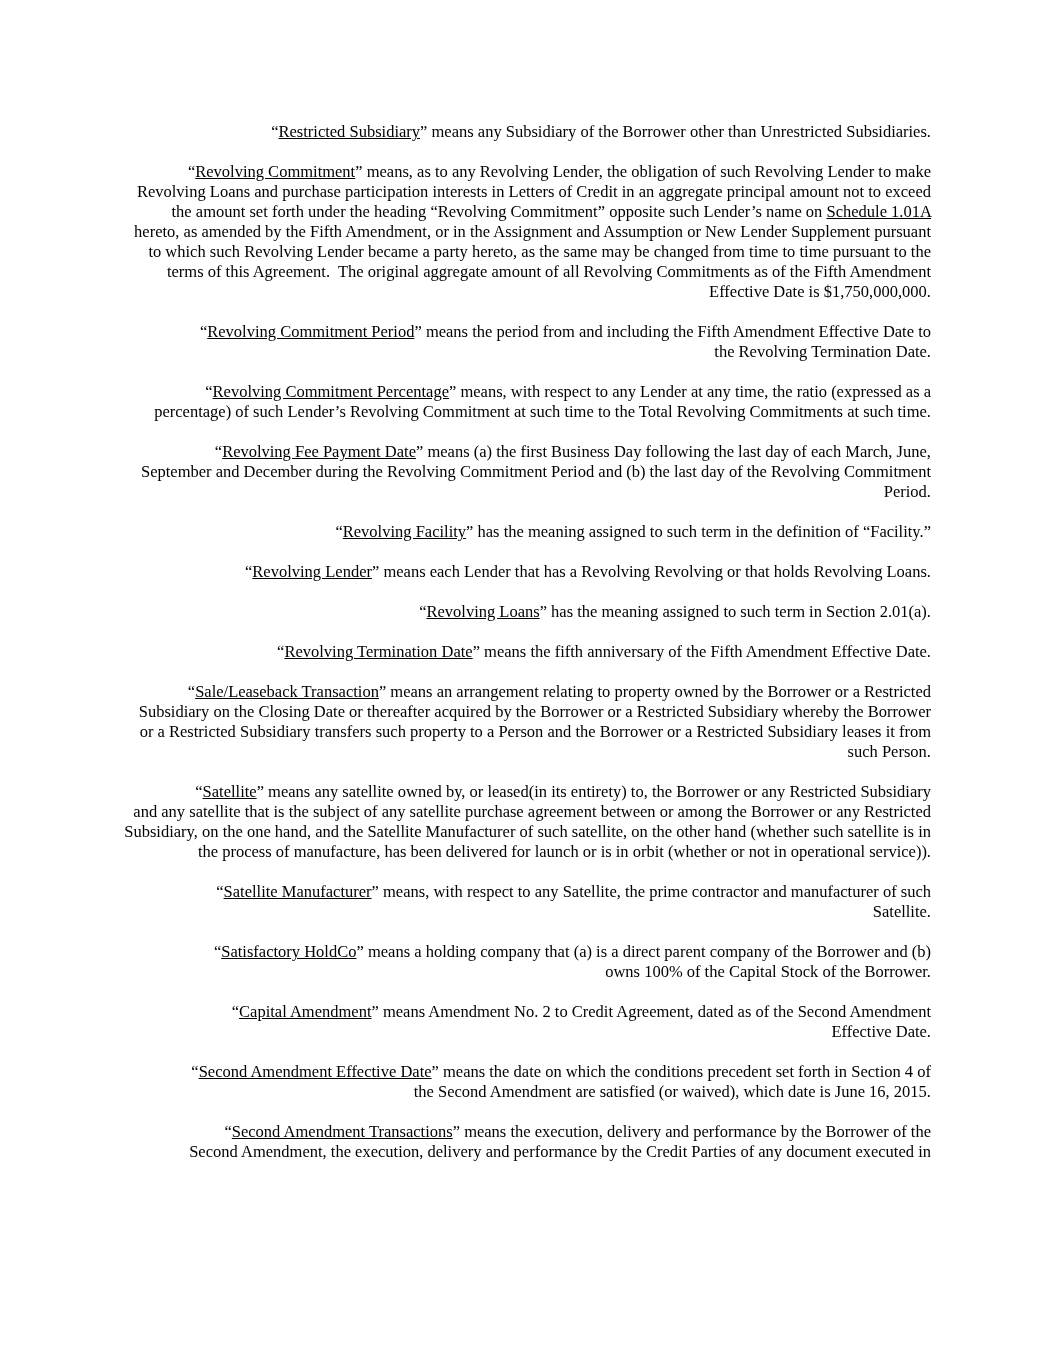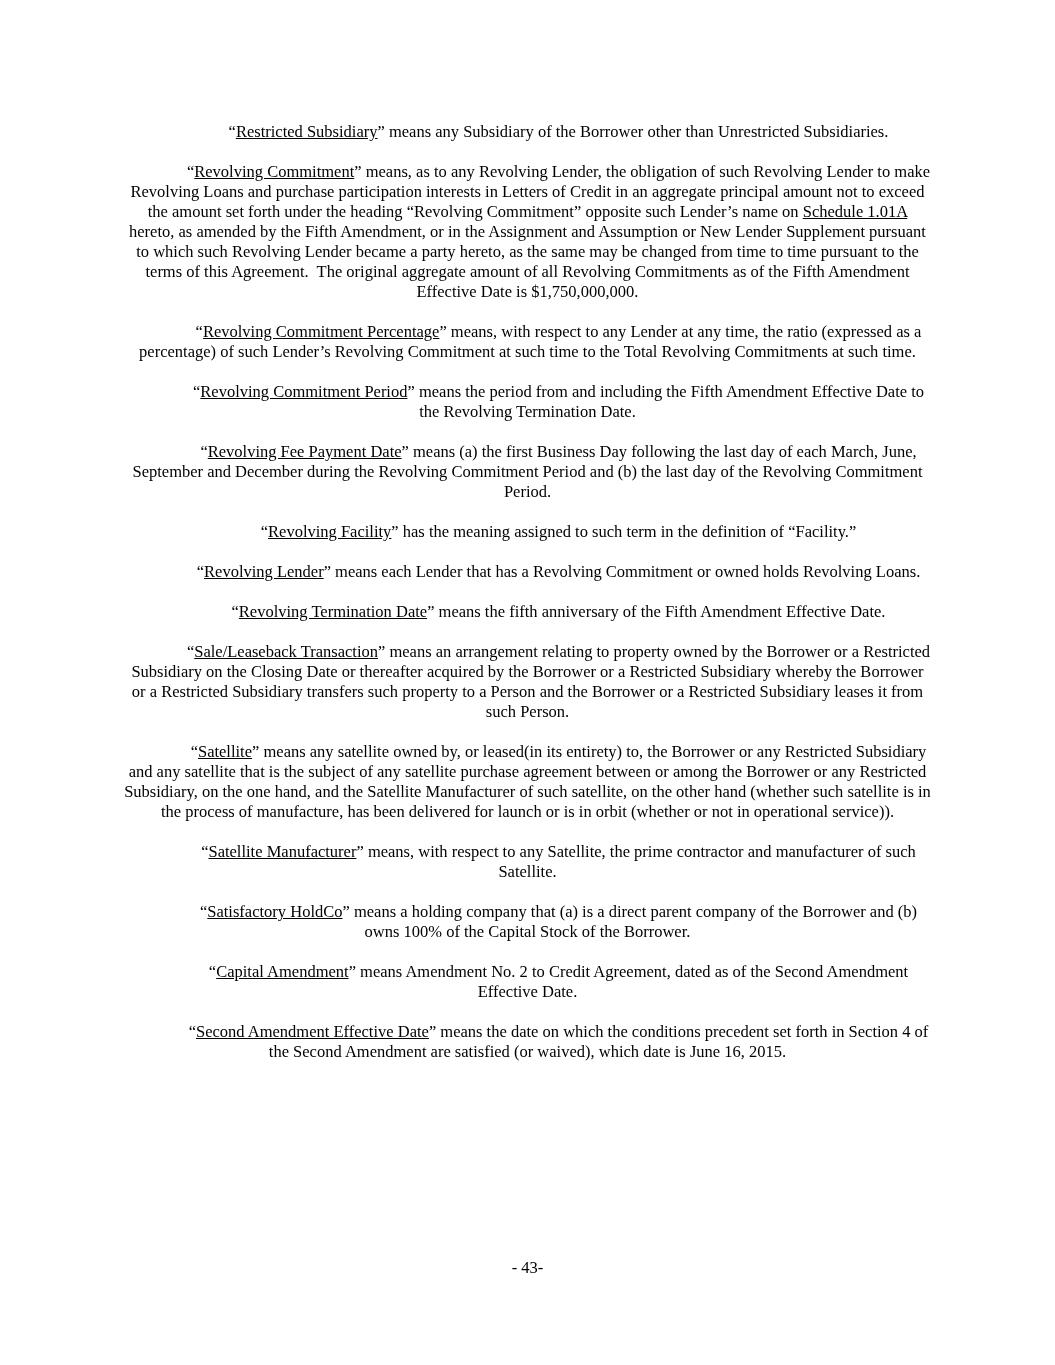--- a/index.html
+++ b/index.html
@@ -21,47 +21,48 @@
   .doc-body {
     position: absolute;
     top: 122px;
     left: 124px;
     width: 807px;
   }
   p.para {
     margin: 0 0 20px 0;
     text-indent: 62px;
     white-space: pre-wrap;
-    text-align: center;
+    text-align: right;
   }
   .defined-term {
     text-decoration: underline;
   }
   .page-footer {
     position: absolute;
     left: 0;
     width: 100%;
     top: 1258px;
     text-align: center;
   }
 </style>
 </head>
 <body>
 
 <div class="page">
   <div class="doc-body">
       <p class="para"><span>“</span><span class="defined-term">Restricted Subsidiary</span><span>” means any Subsidiary of the Borrower other than Unrestricted Subsidiaries.</span></p>
       <p class="para"><span>“</span><span class="defined-term">Revolving Commitment</span><span>” means, as to any Revolving Lender, the obligation of such Revolving Lender to make Revolving Loans and purchase participation interests in Letters of Credit in an aggregate principal amount not to exceed the amount set forth under the heading “Revolving Commitment” opposite such Lender’s name on </span><span class="defined-term">Schedule 1.01A</span><span> hereto, as amended by the Fifth Amendment, or in the Assignment and Assumption or New Lender Supplement pursuant to which such Revolving Lender became a party hereto, as the same may be changed from time to time pursuant to the terms of this Agreement.  The original aggregate amount of all Revolving Commitments as of the Fifth Amendment Effective Date is $1,750,000,000.</span></p>
+      <p class="para"><span>“</span><span class="defined-term">Revolving Commitment Period</span><span>” means the period from and including the Fifth Amendment Effective Date to the Revolving Termination Date.</span></p>
       <p class="para"><span>“</span><span class="defined-term">Revolving Commitment Percentage</span><span>” means, with respect to any Lender at any time, the ratio (expressed as a percentage) of such Lender’s Revolving Commitment at such time to the Total Revolving Commitments at such time.</span></p>
-      <p class="para"><span>“</span><span class="defined-term">Revolving Commitment Period</span><span>” means the period from and including the Fifth Amendment Effective Date to the Revolving Termination Date.</span></p>
       <p class="para"><span>“</span><span class="defined-term">Revolving Fee Payment Date</span><span>” means (a) the first Business Day following the last day of each March, June, September and December during the Revolving Commitment Period and (b) the last day of the Revolving Commitment Period.</span></p>
       <p class="para"><span>“</span><span class="defined-term">Revolving Facility</span><span>” has the meaning assigned to such term in the definition of “Facility.”</span></p>
-      <p class="para"><span>“</span><span class="defined-term">Revolving Lender</span><span>” means each Lender that has a Revolving Commitment or owned holds Revolving Loans.</span></p>
+      <p class="para"><span>“</span><span class="defined-term">Revolving Lender</span><span>” means each Lender that has a Revolving Revolving or that holds Revolving Loans.</span></p>
+      <p class="para"><span>“</span><span class="defined-term">Revolving Loans</span><span>” has the meaning assigned to such term in Section 2.01(a).</span></p>
       <p class="para"><span>“</span><span class="defined-term">Revolving Termination Date</span><span>” means the fifth anniversary of the Fifth Amendment Effective Date.</span></p>
       <p class="para"><span>“</span><span class="defined-term">Sale/Leaseback Transaction</span><span>” means an arrangement relating to property owned by the Borrower or a Restricted Subsidiary on the Closing Date or thereafter acquired by the Borrower or a Restricted Subsidiary whereby the Borrower or a Restricted Subsidiary transfers such property to a Person and the Borrower or a Restricted Subsidiary leases it from such Person.</span></p>
       <p class="para"><span>“</span><span class="defined-term">Satellite</span><span>” means any satellite owned by, or leased(in its entirety) to, the Borrower or any Restricted Subsidiary and any satellite that is the subject of any satellite purchase agreement between or among the Borrower or any Restricted Subsidiary, on the one hand, and the Satellite Manufacturer of such satellite, on the other hand (whether such satellite is in the process of manufacture, has been delivered for launch or is in orbit (whether or not in operational service)).</span></p>
       <p class="para"><span>“</span><span class="defined-term">Satellite Manufacturer</span><span>” means, with respect to any Satellite, the prime contractor and manufacturer of such Satellite.</span></p>
       <p class="para"><span>“</span><span class="defined-term">Satisfactory HoldCo</span><span>” means a holding company that (a) is a direct parent company of the Borrower and (b) owns 100% of the Capital Stock of the Borrower.</span></p>
       <p class="para"><span>“</span><span class="defined-term">Capital Amendment</span><span>” means Amendment No. 2 to Credit Agreement, dated as of the Second Amendment Effective Date.</span></p>
       <p class="para"><span>“</span><span class="defined-term">Second Amendment Effective Date</span><span>” means the date on which the conditions precedent set forth in Section 4 of the Second Amendment are satisfied (or waived), which date is June 16, 2015.</span></p>
+      <p class="para"><span>“</span><span class="defined-term">Second Amendment Transactions</span><span>” means the execution, delivery and performance by the Borrower of the Second Amendment, the execution, delivery and performance by the Credit Parties of any document executed in</span></p>
     </div>
-  <div class="page-footer">- 43-</div>
 </div>
 
 </body></html>

